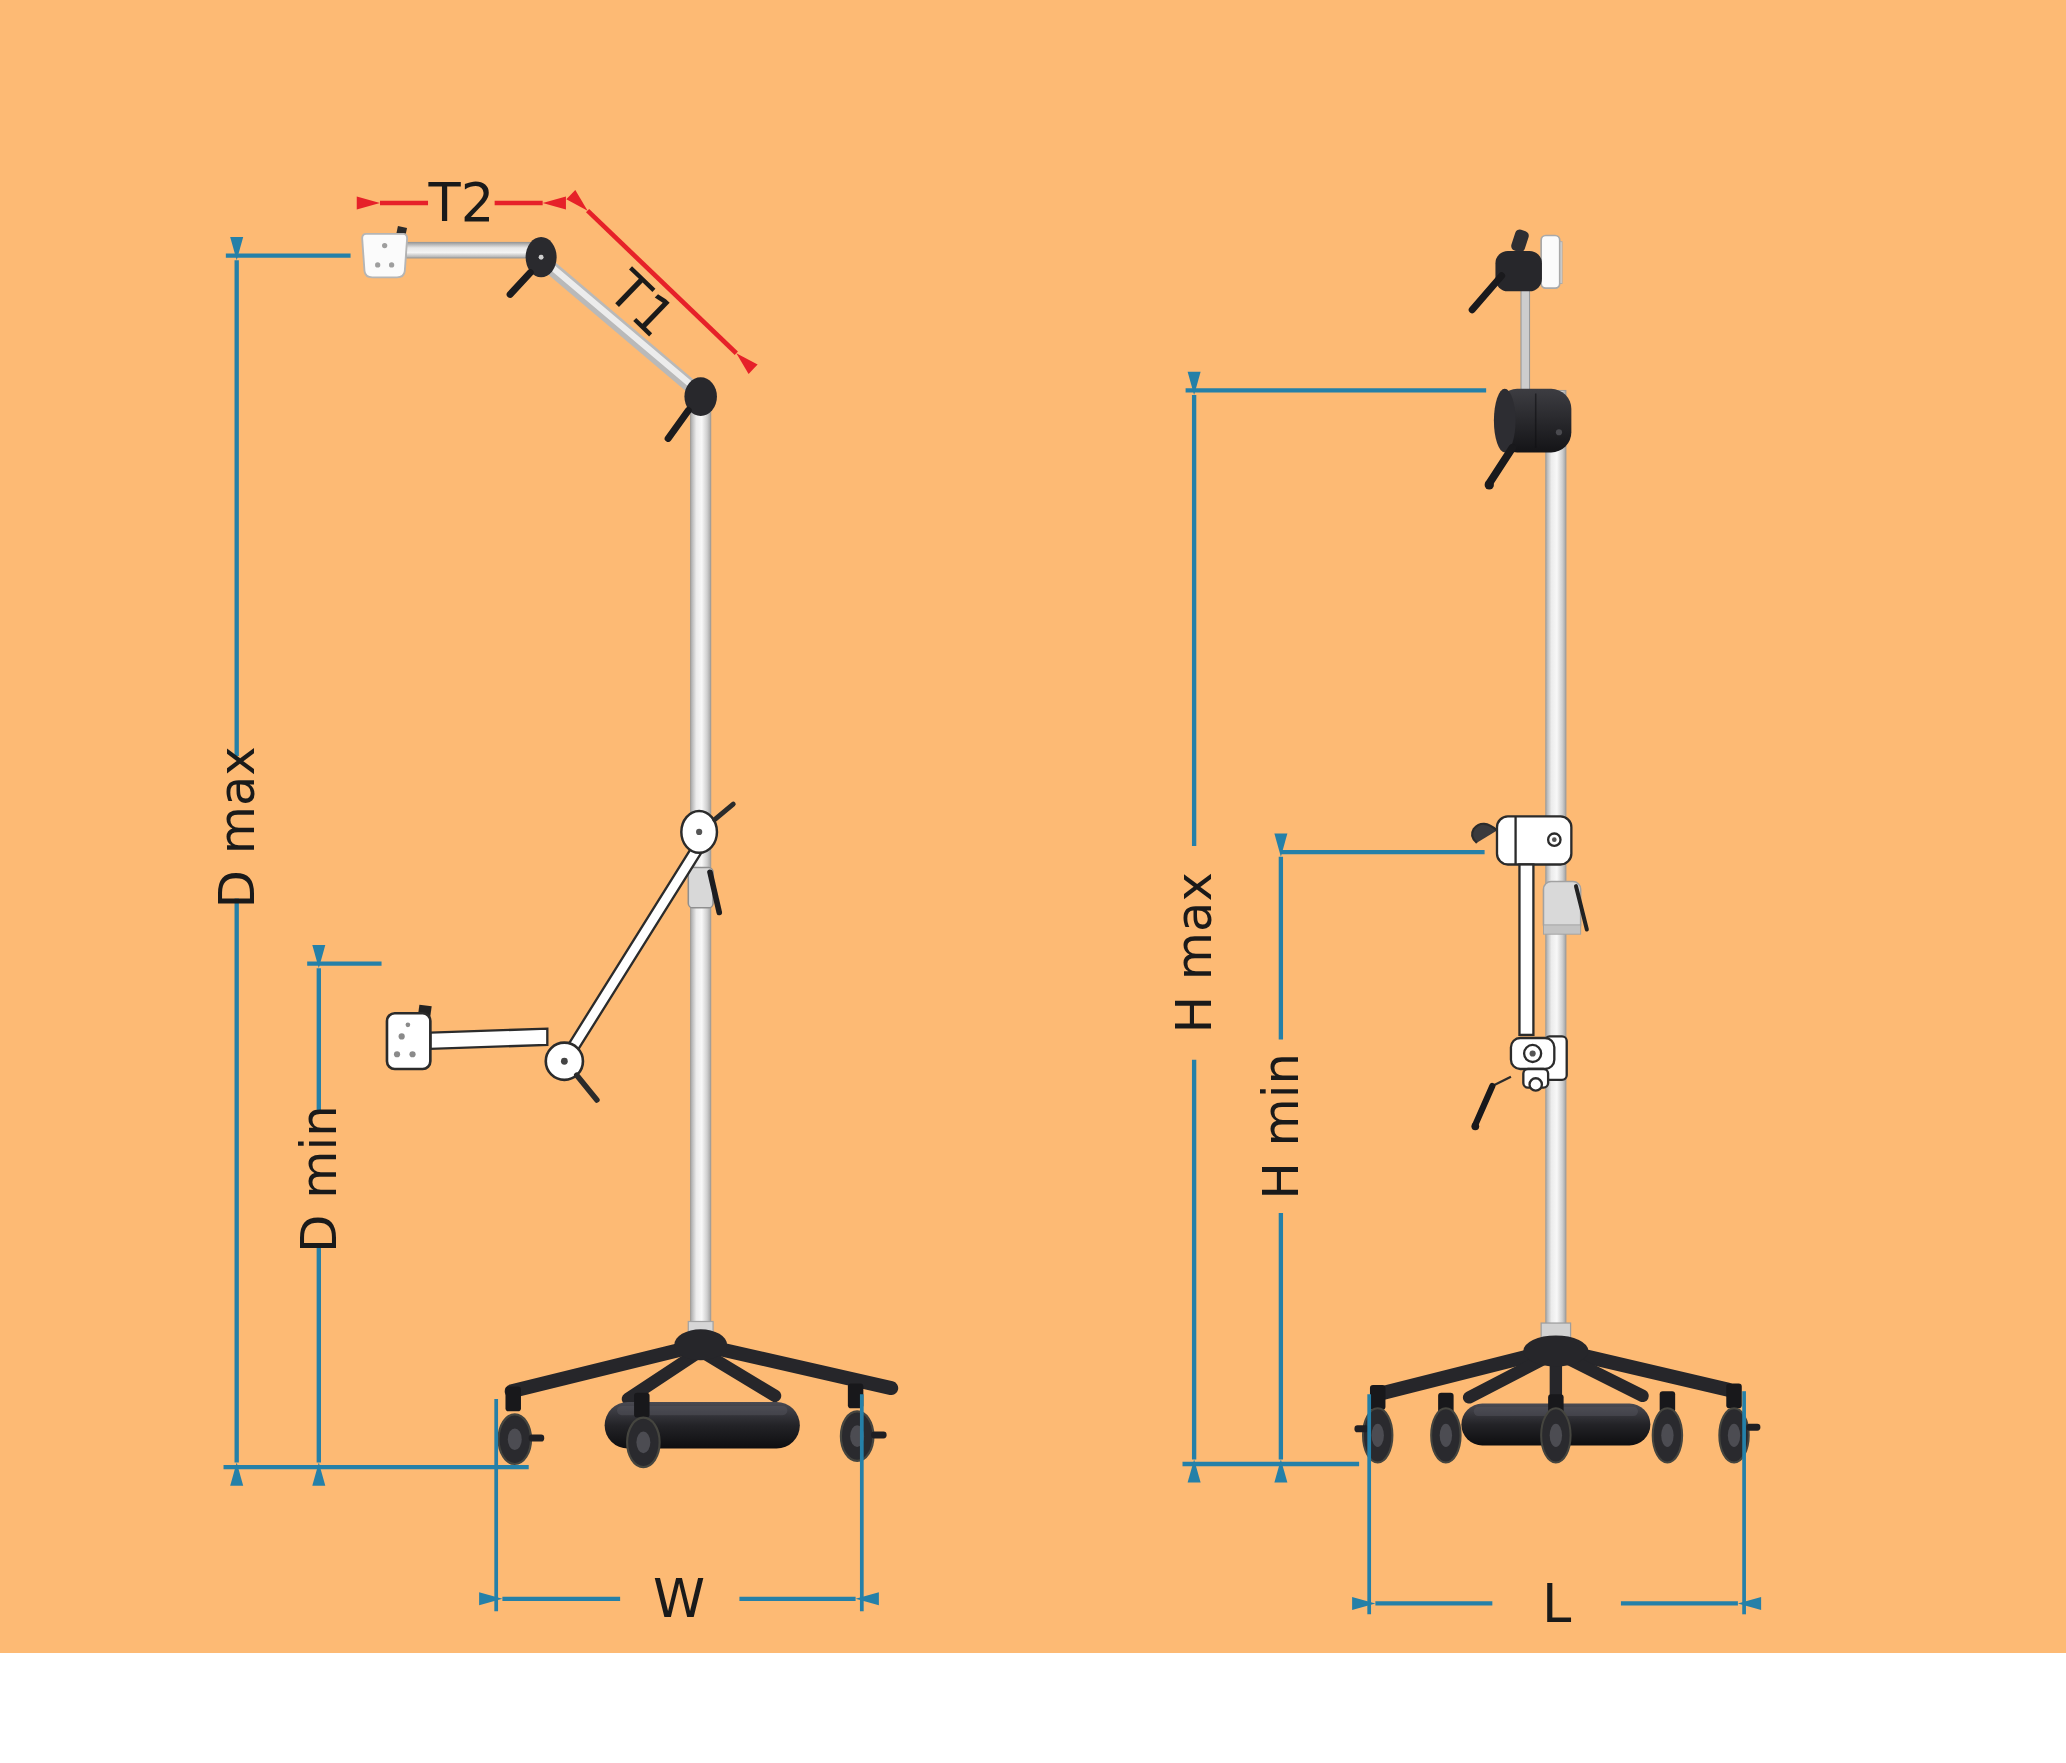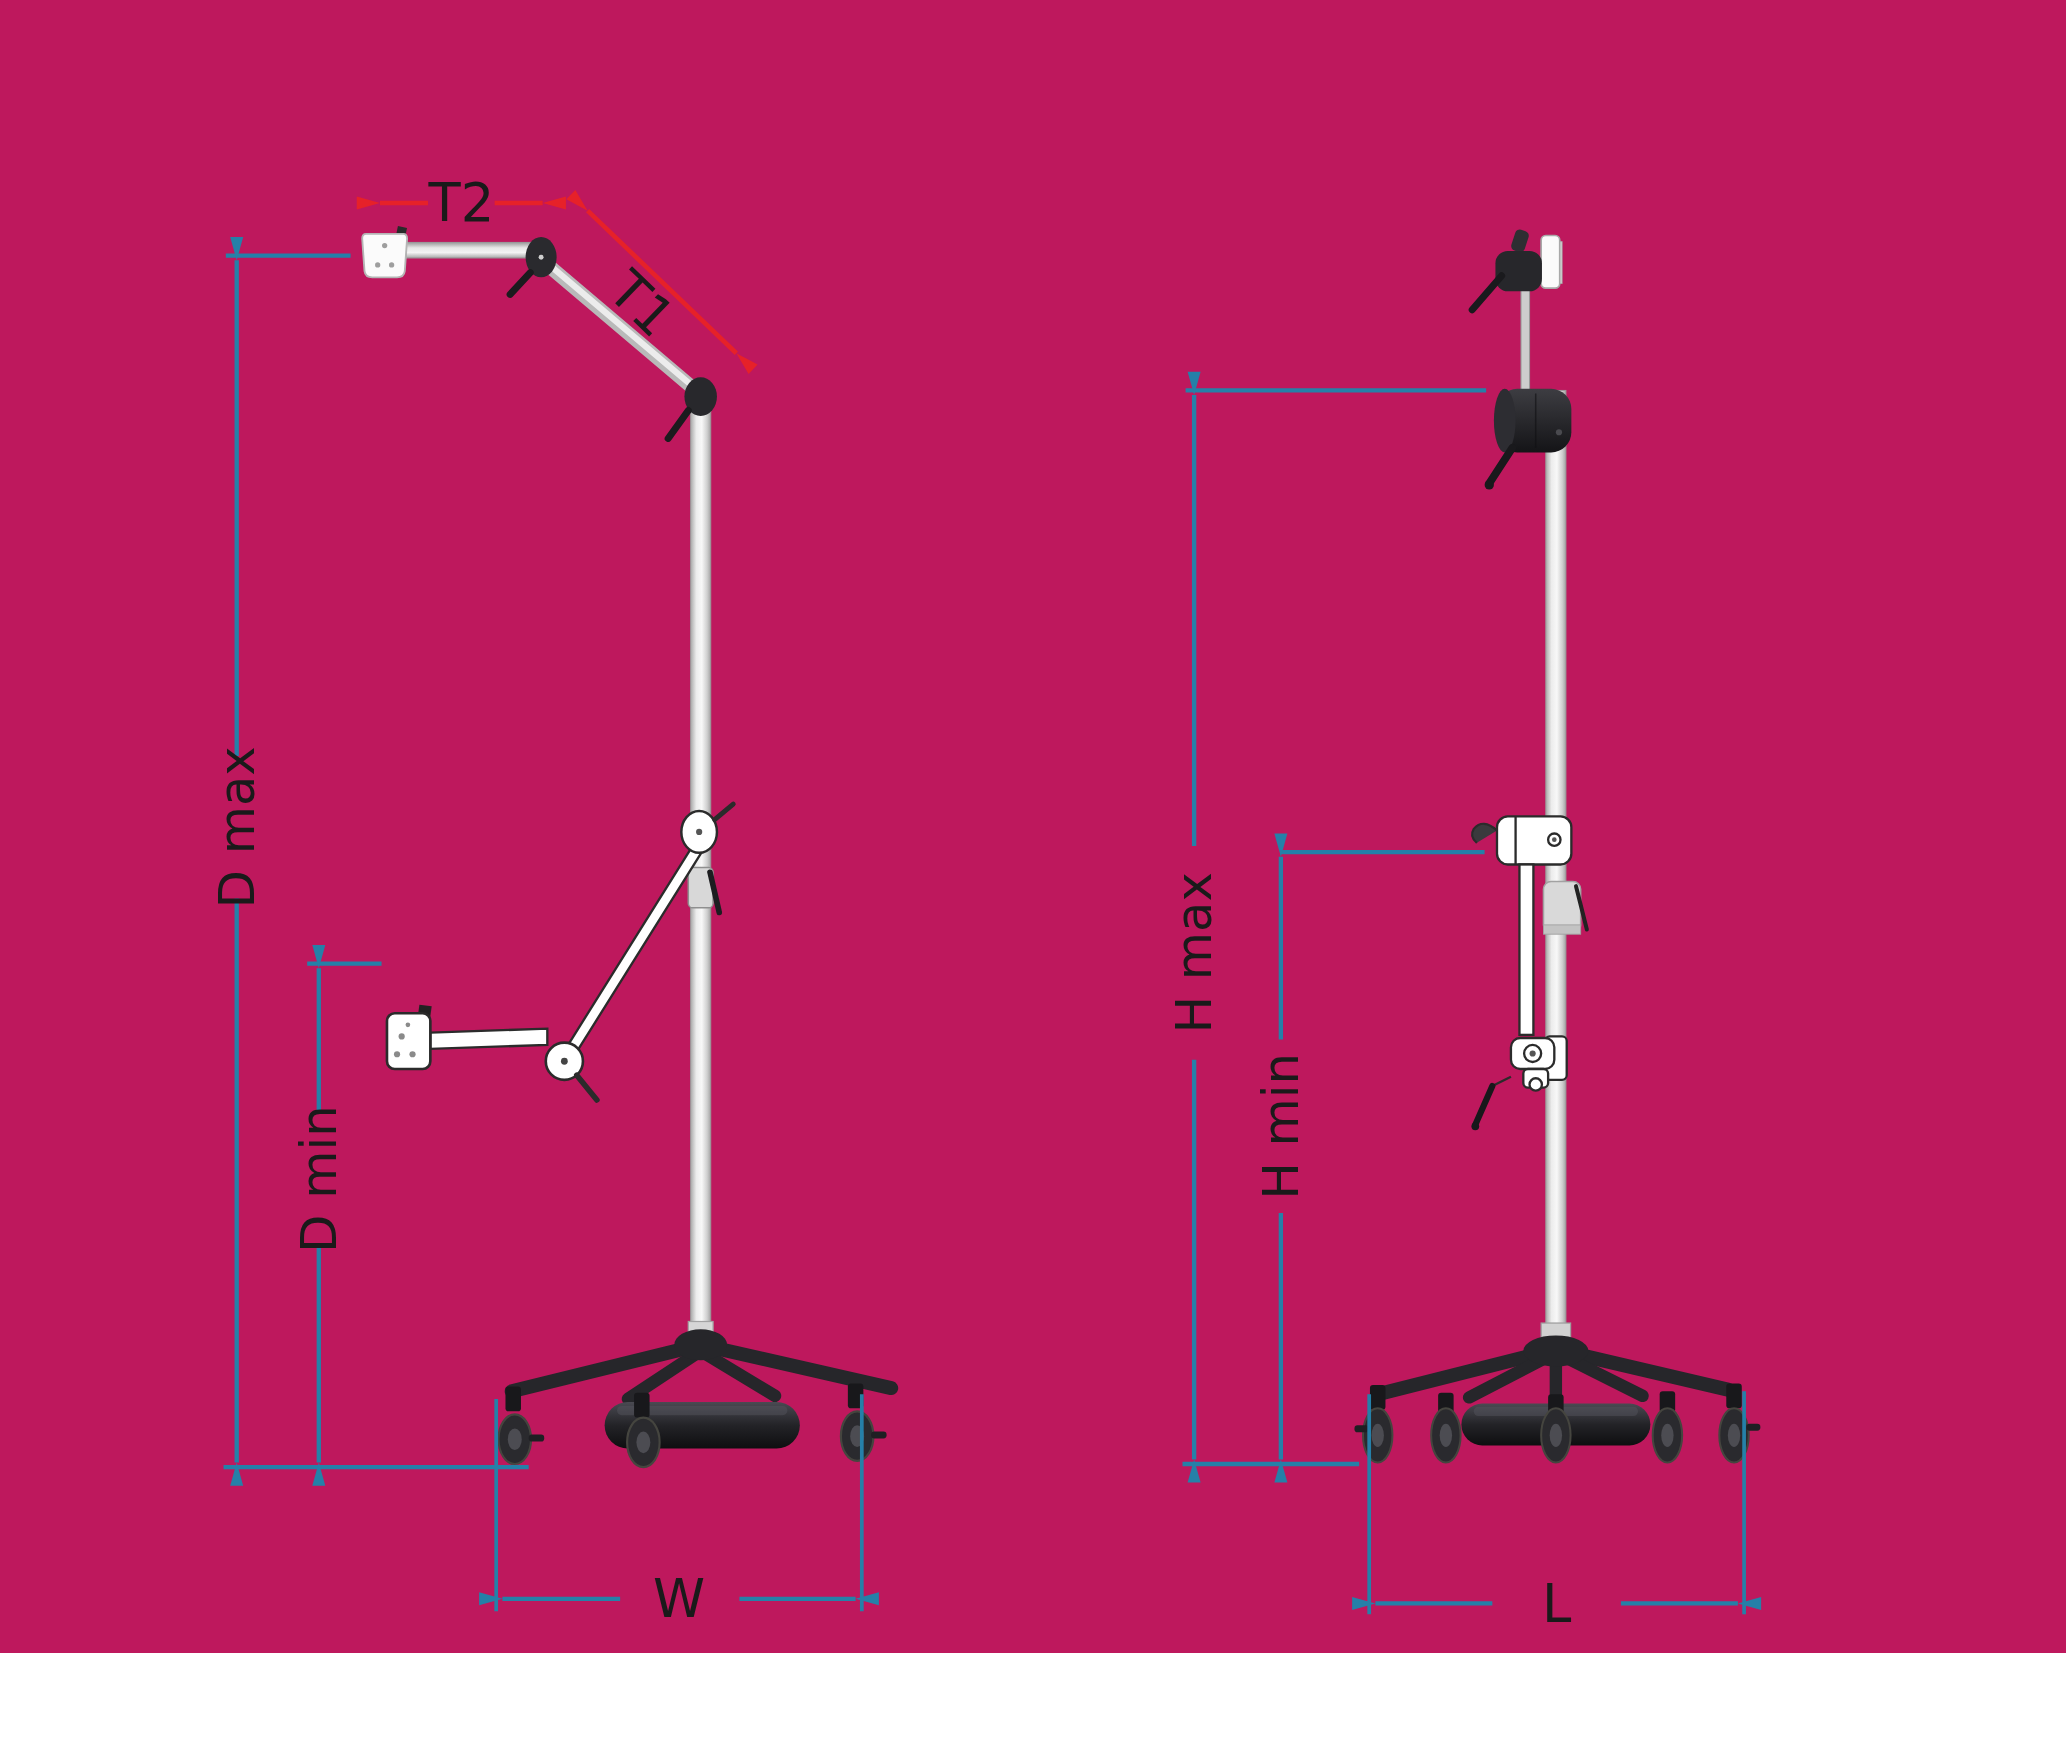--- a/index.html
+++ b/index.html
@@ -1,16 +1,16 @@
 <!DOCTYPE html>
 <html style="font-size:6.6px"><head>
 <meta charset="utf-8">
 <style>
   html,body{margin:0;padding:0;background:#ffffff;}
-  .stage{width:100vw;aspect-ratio:5333/4267;background:#be185d;}
+  .stage{width:100vw;aspect-ratio:5333/4267;background:#fdba74;}
   svg{display:block;width:100%;height:100%;}
   .dim{stroke:#2580A8;stroke-width:2.8;fill:none;}
   .ext{stroke:#2580A8;stroke-width:2.4;fill:none;}
   .red{stroke:#E62129;stroke-width:3;fill:none;}
   .lbl{font-family:"DejaVu Sans","Liberation Sans",sans-serif;font-size:32px;fill:#1a1a1a;}
   .lbl.big{font-size:34px;}
   .art{stroke:#2b2b2b;stroke-width:1.5;fill:#ffffff;}
   .artln{stroke:#2b2b2b;stroke-width:1.5;fill:none;}
 </style>
 </head>

